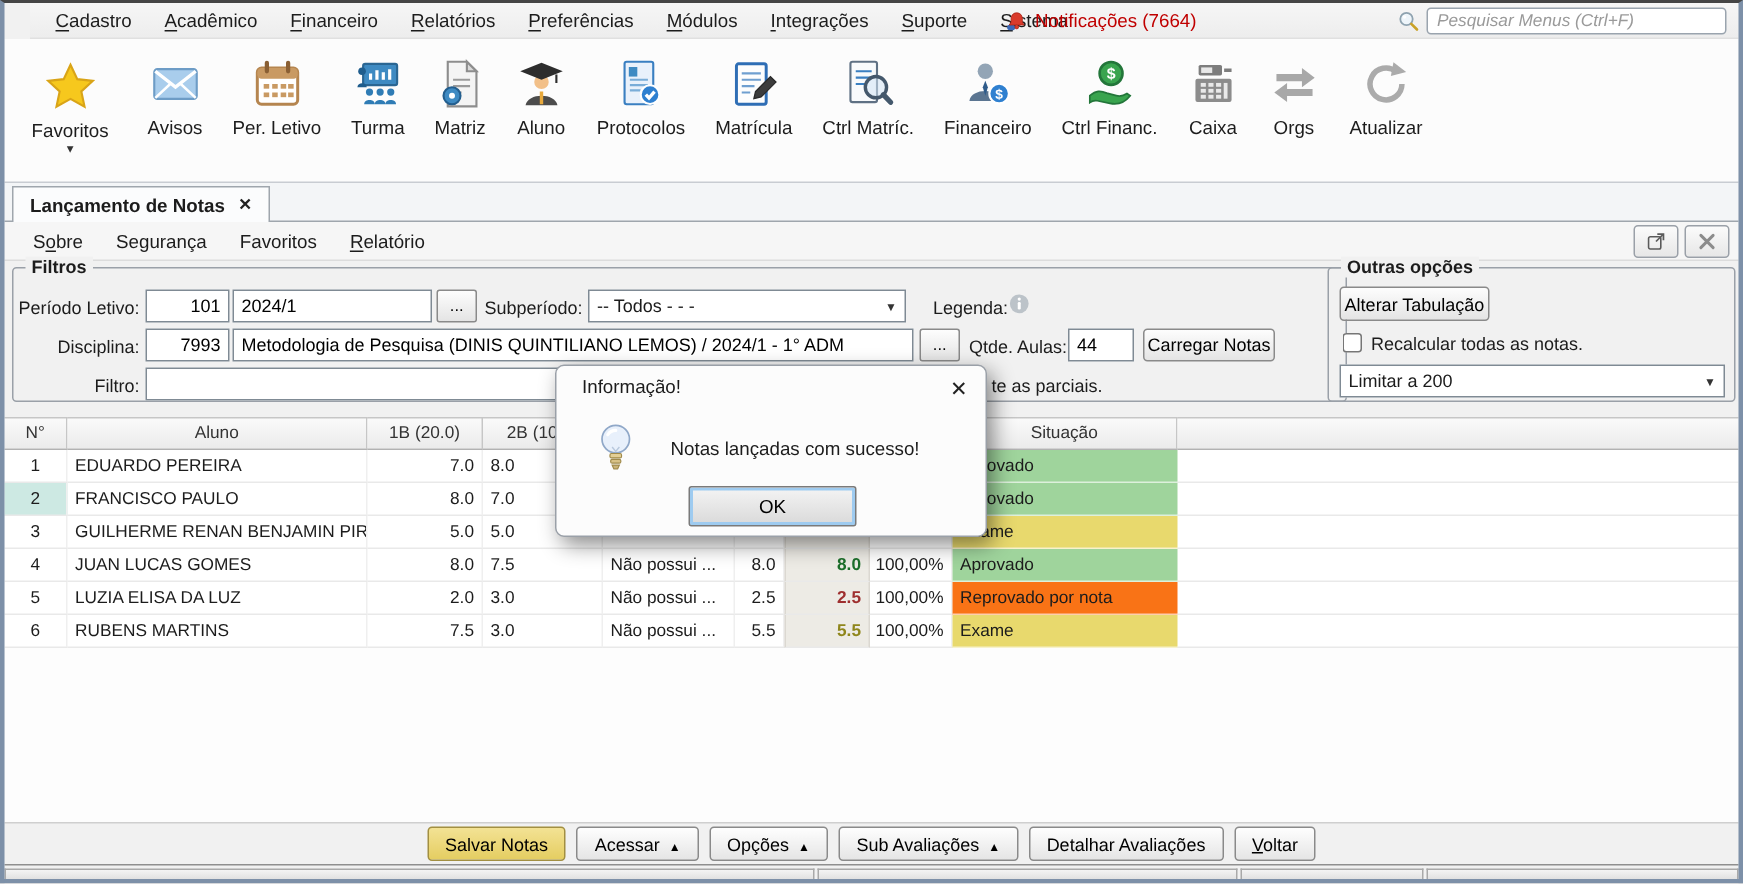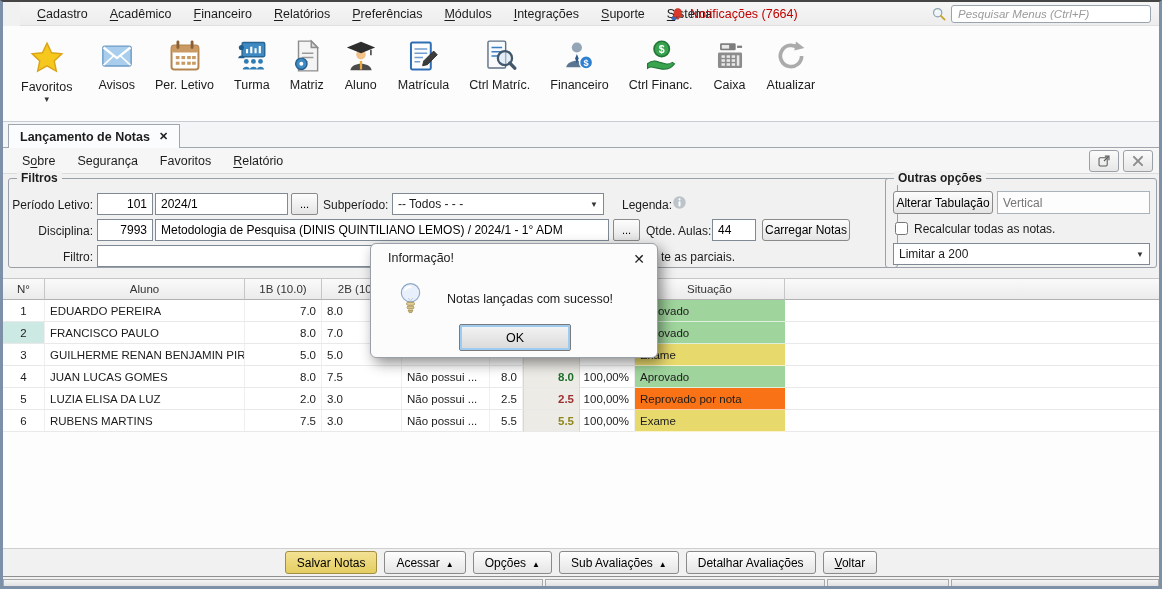--- a/index.html
+++ b/index.html
@@ -251,20 +251,32 @@
               <path d="M19 7.5v4" stroke="#2d2d2d"></path>
               <path d="M4.5 22c1-6 14-6 15 0z" fill="#4c4c4c"></path>
               <path d="M12 15.5v6" stroke="#e8a93c" stroke-width="1.6"></path>
             </svg>
           </span>
           <span class="tb-label">Aluno</span>
         </div>
         <div class="tb-item">
           <span class="tb-icon">
             <svg viewBox="0 0 24 24">
+              <rect x="4.5" y="1.5" width="13.5" height="20" rx="1" fill="#e9f1fb" stroke="#3a7fc1"></rect>
+              <path d="M7 10h8.5M7 12.5h8.5M7 15h5" stroke="#7aadd8"></path>
+              <rect x="6.5" y="4" width="4" height="4.5" fill="#3e8ac2"></rect>
+              <circle cx="16.5" cy="17" r="4.4" fill="#2f80d0" stroke="#fff"></circle>
+              <path d="M14.5 17l1.5 1.6 2.6-3" stroke="#fff" stroke-width="1.6" fill="none"></path>
+            </svg>
+          </span>
+          <span class="tb-label">Protocolos</span>
+        </div>
+        <div class="tb-item">
+          <span class="tb-icon">
+            <svg viewBox="0 0 24 24">
               <rect x="3.5" y="2.5" width="14" height="19" rx="1" fill="#fdfdfd" stroke="#2f6eb5" stroke-width="1.4"></rect>
               <path d="M6 7h9M6 10h9M6 13h6M6 16h4" stroke="#6f9fd0"></path>
               <path d="M12.5 15.5l7-7 2.6 2.6-7 7-3.4.8z" fill="#3c3c3c" stroke="#2a2a2a" stroke-width=".6"></path>
             </svg>
           </span>
           <span class="tb-label">Matrícula</span>
         </div>
         <div class="tb-item">
           <span class="tb-icon">
             <svg viewBox="0 0 24 24">
@@ -313,20 +325,31 @@
                 <rect x="9.6" y="14.3" width="2.4" height="1.8"></rect>
                 <rect x="13.2" y="14.3" width="2.4" height="1.8"></rect>
                 <rect x="6" y="17.1" width="2.4" height="1.8"></rect>
                 <rect x="9.6" y="17.1" width="2.4" height="1.8"></rect>
                 <rect x="13.2" y="17.1" width="2.4" height="1.8"></rect>
                 <rect x="16.8" y="11.5" width="1.8" height="7.4"></rect>
               </g>
             </svg>
           </span>
           <span class="tb-label">Caixa</span>
+        </div>
+        <div class="tb-item">
+          <span class="tb-icon">
+            <svg viewBox="0 0 24 24">
+              <g fill="#a8a8a8">
+                <path d="M3.5 7.3h12v-2.8L21.5 9l-6 4.5V10.7h-12z"></path>
+                <path d="M20.5 14.3h-12v-2.8L2.5 16l6 4.5V17.7h12z"></path>
+              </g>
+            </svg>
+          </span>
+          <span class="tb-label">Orgs</span>
         </div>
         <div class="tb-item">
           <span class="tb-icon">
             <svg viewBox="0 0 24 24">
               <path d="M19.5 12a7.5 7.5 0 1 1-2.6-5.7" fill="none" stroke="#ababab" stroke-width="2.6"></path>
               <path d="M15.5 1.8l6 4.6-7.2 1.8z" fill="#ababab"></path>
             </svg>
           </span>
           <span class="tb-label">Atualizar</span>
         </div>
@@ -394,35 +417,34 @@
       <span class="fl f-qtdelbl">Qtde. Aulas:</span>
       <input class="tin f-qtde" value="44" style="">
       <button class="push-btn f-carregar">Carregar Notas</button>
       <span class="fl f-lbl3">Filtro:</span>
       <input class="tin f-filtro" value="" style="">
       <span class="fl f-hint">te as parciais.</span>
     </div>
     <div class="group g-outras">
       <span class="group-title">Outras opções</span>
       <button class="push-btn o-alterar">Alterar Tabulação</button>
-      <input class="o-vertical" placeholder="Vertical" style="">
       <input type="checkbox" class="o-check" style="">
       <span class="fl o-checklbl">Recalcular todas as notas.</span>
       <div class="combo o-limit">
         <span>Limitar a 200</span>
         <span class="combo-arrow">▼</span>
       </div>
     </div>
   </div>
 
   <div class="grid">
     <div class="grid-header">
         <div class="gh-cell" style="width: 42px;">N°</div>
         <div class="gh-cell" style="width: 200px;">Aluno</div>
-        <div class="gh-cell" style="width: 77px;">1B (10.0)</div>
+        <div class="gh-cell" style="width: 77px;">1B (20.0)</div>
         <div class="gh-cell" style="width: 80px;">2B (10.0)</div>
         <div class="gh-cell" style="width: 88px;"></div>
         <div class="gh-cell" style="width: 33px;"></div>
         <div class="gh-cell" style="width: 57px;"></div>
         <div class="gh-cell" style="width: 55px;"></div>
         <div class="gh-cell" style="width: 150px;">Situação</div>
         <div class="gh-cell gh-fill"></div>
       </div>
     <div class="grid-body">
         <div class="grid-row">

